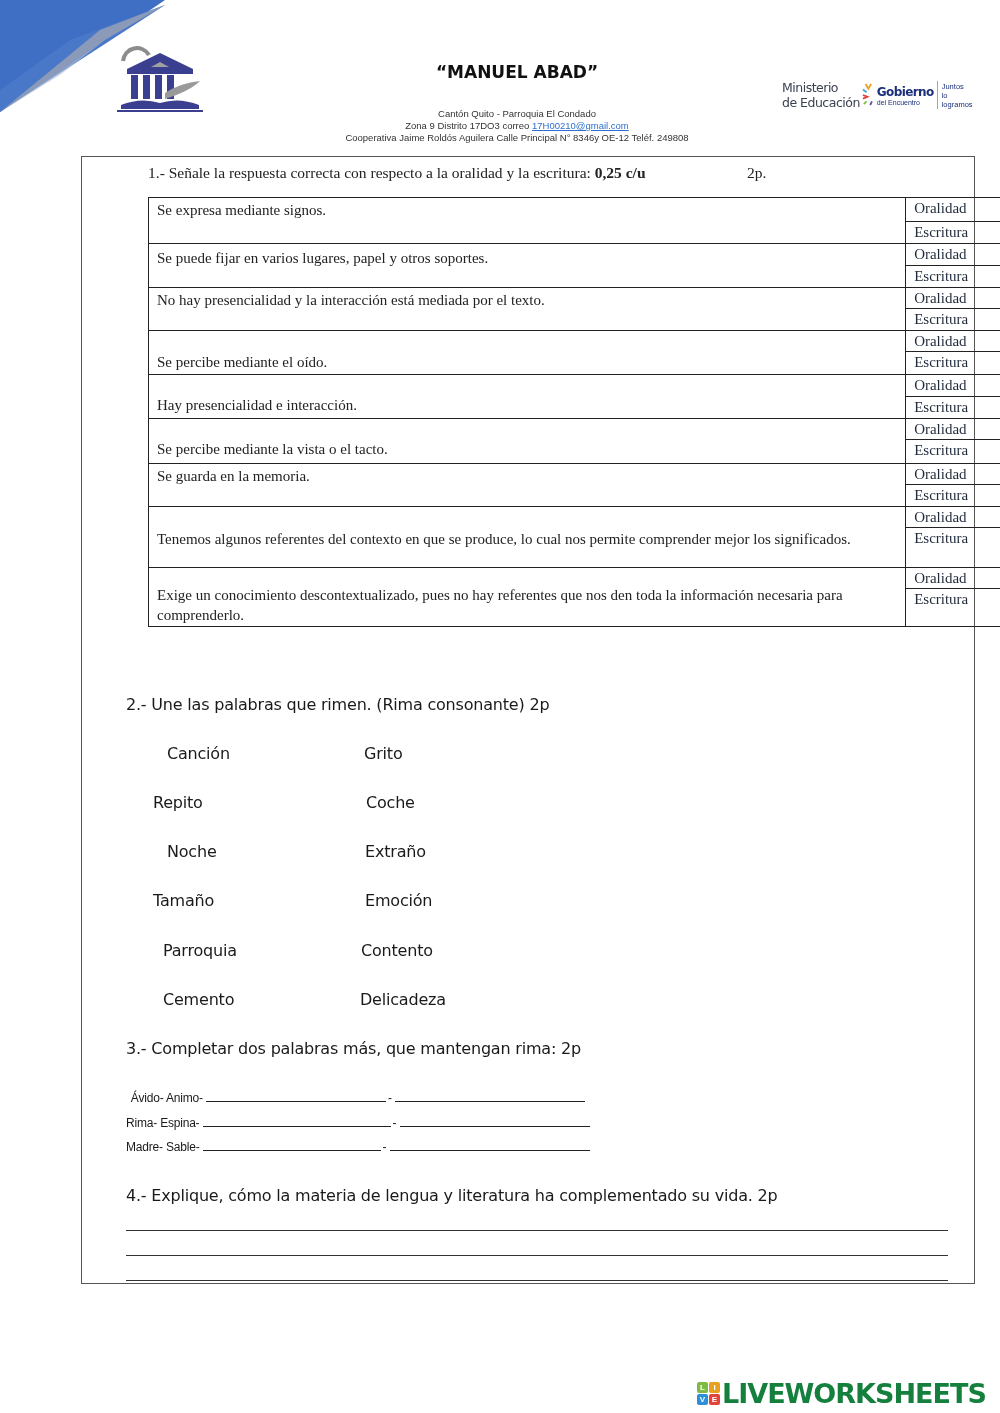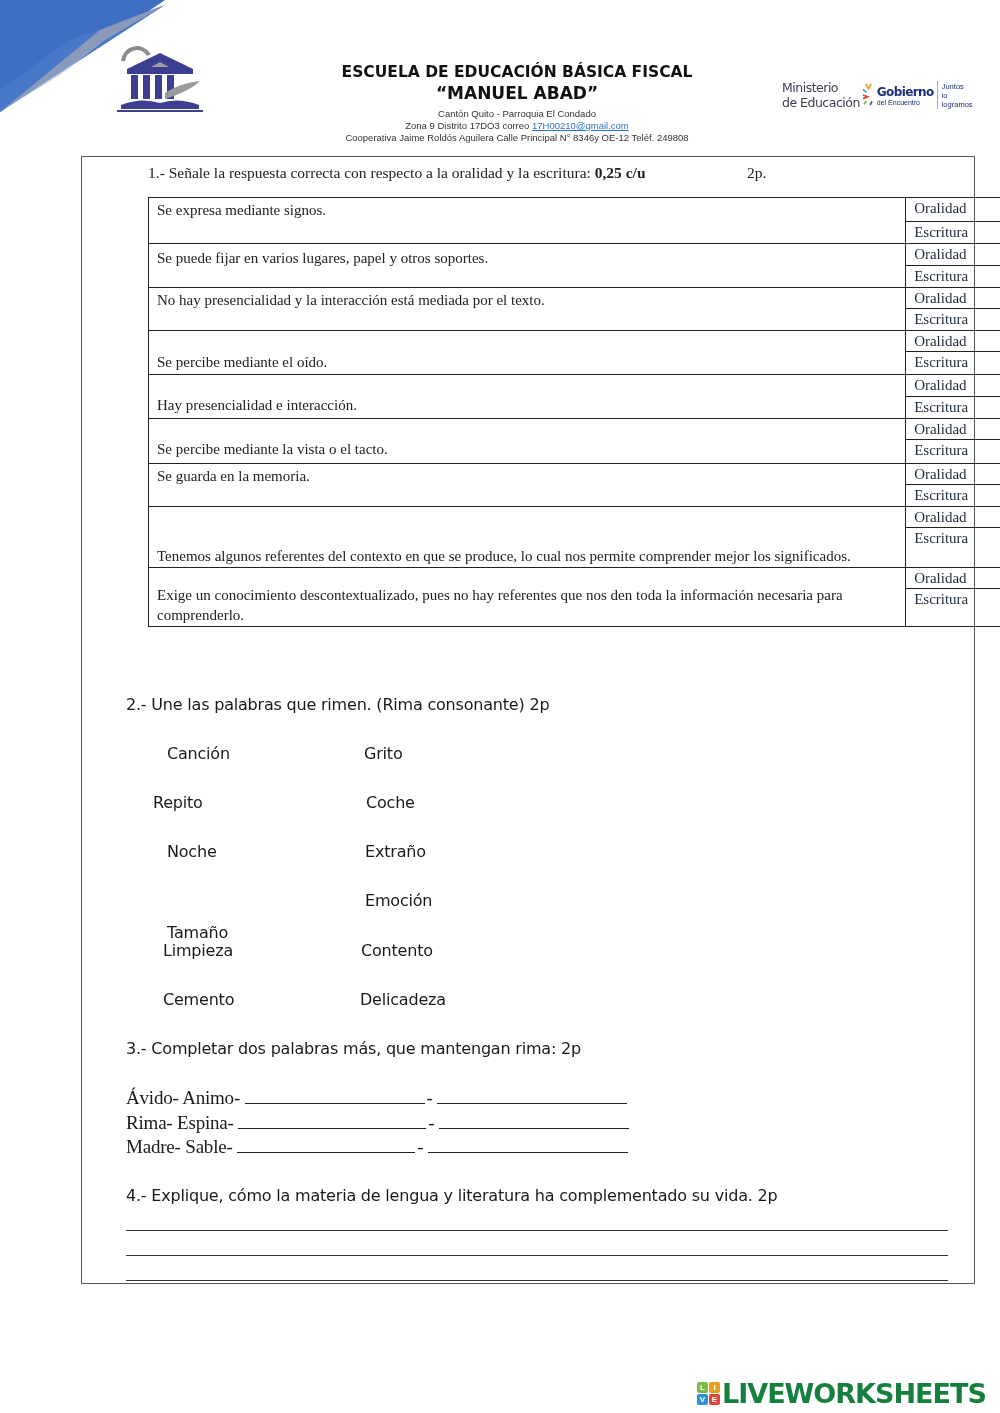--- a/index.html
+++ b/index.html
@@ -24,21 +24,21 @@
   .q1-points { left:747px; top:164px; font-family:"Liberation Serif", serif; font-size:15.5px; color:#222; }
   table.q1 { position:absolute; left:148px; top:197px; width:956px; border-collapse:collapse; font-family:"Liberation Serif", serif; font-size:15px; color:#222; }
   table.q1 td { border:1.5px solid #222; padding:0; vertical-align:top; }
   table.q1 td.stmt { padding:2px 8px 0 8px; width:622px; line-height:20px; }
   table.q1 td.opts { width:166px; }
   .opt { padding:0 8px; line-height:20px; height:21px; box-sizing:border-box; border-bottom:1.5px solid #222; color:#1f2a3a; }
   .opt:last-child { border-bottom:none; }
   
   .q-heading { font-family:"DejaVu Sans", sans-serif; font-size:16px; color:#1a1a1a; letter-spacing:-0.2px; }
   .word { font-family:"DejaVu Sans", sans-serif; font-size:16px; color:#1a1a1a; letter-spacing:-0.2px; }
-  .fill-line { font-family:Liberation Serif, serif; font-size:19px; color:#1a1a1a; line-height:24.5px; letter-spacing:-0.2px; white-space:nowrap; }
+  .fill-line { font-family:Liberation Sans, sans-serif; font-size:12px; color:#1a1a1a; line-height:24.5px; letter-spacing:-0.2px; white-space:nowrap;text-align:center; }
   .blank { display:inline-block; border-bottom:1.5px solid #222; height:15px; vertical-align:baseline; }
   .answer-line { position:absolute; left:126px; width:822px; border-bottom:1.5px solid #333; height:0; }
   .lw-logo { left:697px; top:1378px; height:30px; display:flex; align-items:center; }
   .lw-tiles { display:grid; grid-template-columns:11px 11px; grid-template-rows:11px 11px; gap:1px; margin-right:2px; }
   .lw-tile { font-size:8px; font-weight:bold; color:#fff; text-align:center; line-height:11px; border-radius:2px; font-family:"Liberation Sans", sans-serif; }
   .lw-text { font-family:"DejaVu Sans", sans-serif; font-weight:bold; font-size:27px; color:#15803d; letter-spacing:-1px; }
 </style>
 </head>
 <body>
 
@@ -57,21 +57,20 @@
   <rect x="16" y="30" width="7" height="24" fill="#3b3f8f"></rect>
   <rect x="28" y="30" width="7" height="24" fill="#3b3f8f"></rect>
   <rect x="40" y="30" width="7" height="24" fill="#3b3f8f"></rect>
   <rect x="52" y="30" width="7" height="24" fill="#3b3f8f"></rect>
   <path d="M50,48 q15,-10 35,-12 q-10,10 -35,18z" fill="#9a9a9a"></path>
   <path d="M6,60 q20,-8 39,-2 q19,-6 39,2 v4 h-78z" fill="#3b3f8f"></path>
   <rect x="2" y="65" width="86" height="2" fill="#3b3f8f"></rect>
 </svg>
 
 <div class="abs hdr-title">
-  <div>ESCUELA DE EDUCACIÓN BÁSICA FISCAL</div>
   <div style="font-size:17px;">“MANUEL ABAD”</div>
 </div>
 <div class="abs hdr-sub">
   <div>Cantón Quito - Parroquia El Condado</div>
   <div><span>Zona 9 Distrito 17DO3 correo </span><a>17H00210@gmail.com</a></div>
   <div>Cooperativa Jaime Roldós Aguilera Calle Principal N° 8346y OE-12 Teléf. 249808</div>
 </div>
 
 <div class="abs min-logo" style="display:flex; align-items:center;">
   <div class="min-text" style="width:88px;">
@@ -146,21 +145,21 @@
       </td>
     </tr>
     <tr style="height:42px;">
       <td class="stmt">Se guarda en la memoria.</td>
       <td class="opts">
         <div class="opt">Oralidad</div>
         <div class="opt">Escritura</div>
       </td>
     </tr>
     <tr style="height:61px;">
-      <td class="stmt" style="vertical-align:bottom; padding-bottom:1px;"><span>Tenemos algunos referentes del contexto en que se produce, lo cual nos permite comprender mejor los significados.</span></td>
+      <td class="stmt" style="vertical-align:bottom; padding-bottom:18px;"><span>Tenemos algunos referentes del contexto en que se produce, lo cual nos permite comprender mejor los significados.</span></td>
       <td class="opts">
         <div class="opt">Oralidad</div>
         <div class="opt" style="height:38px;">Escritura</div>
       </td>
     </tr>
     <tr style="height:58px;">
       <td class="stmt" style="vertical-align:bottom; padding-bottom:1px;"><span>Exige un conocimiento descontextualizado, pues no hay referentes que nos den toda la información necesaria para comprenderlo.</span></td>
       <td class="opts">
         <div class="opt">Oralidad</div>
         <div class="opt" style="height:37px;">Escritura</div>
@@ -173,24 +172,24 @@
 
 <div class="abs word" style="left:167px; top:744px;">Canción</div>
 <div class="abs word" style="left:364px; top:744px;">Grito</div>
 
 <div class="abs word" style="left:153px; top:793px;">Repito</div>
 <div class="abs word" style="left:366px; top:793px;">Coche</div>
 
 <div class="abs word" style="left:167px; top:842px;">Noche</div>
 <div class="abs word" style="left:365px; top:842px;">Extraño</div>
 
-<div class="abs word" style="left:167px; top:891px;margin-top:32px;">Tamaño</div>
+<div class="abs word" style="left:153px; top:891px;">Tamaño</div>
 <div class="abs word" style="left:365px; top:891px;">Emoción</div>
 
-<div class="abs word" style="left:163px; top:941px;">Limpieza</div>
+<div class="abs word" style="left:163px; top:941px;">Parroquia</div>
 <div class="abs word" style="left:361px; top:941px;">Contento</div>
 
 <div class="abs word" style="left:163px; top:990px;">Cemento</div>
 <div class="abs word" style="left:360px; top:990px;">Delicadeza</div>
 
 <div class="abs q-heading" style="left:126px; top:1039px;">3.- Completar dos palabras más, que mantengan rima: 2p</div>
 
 <div class="abs" style="left:126px; top:1086px;">
   <div class="fill-line">
     <span>Ávido- Animo- </span><span class="blank" style="width:180px;"></span><span style="margin-left:2px;">- </span><span class="blank" style="width:190px;"></span>

